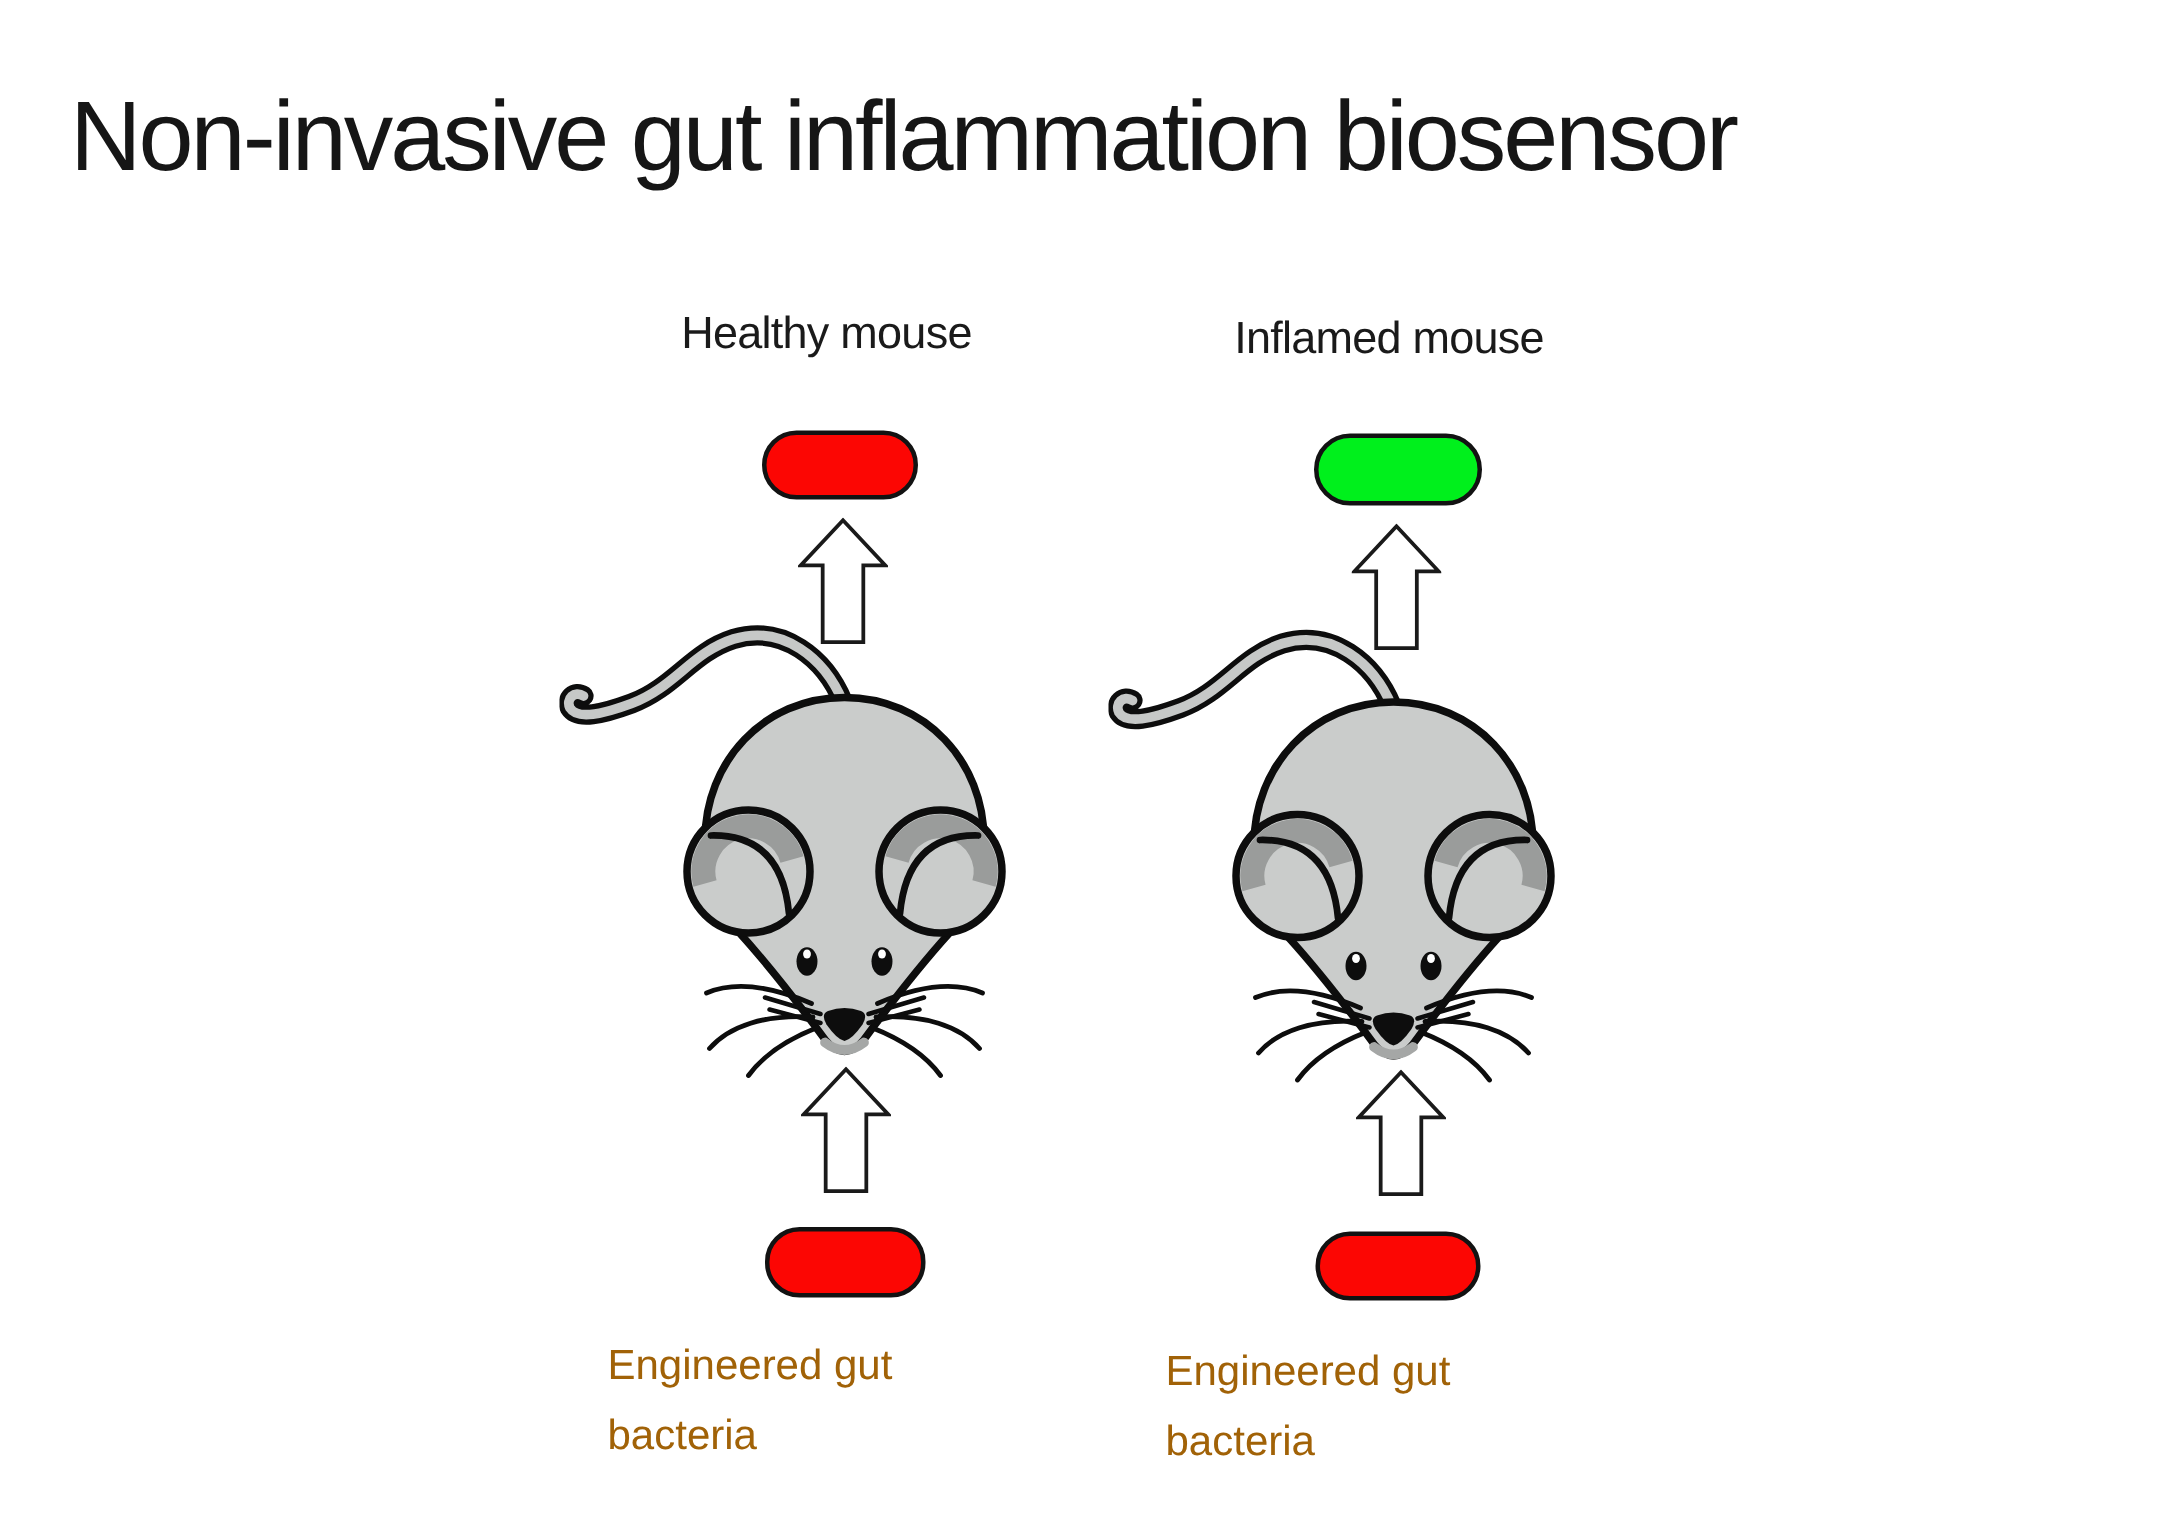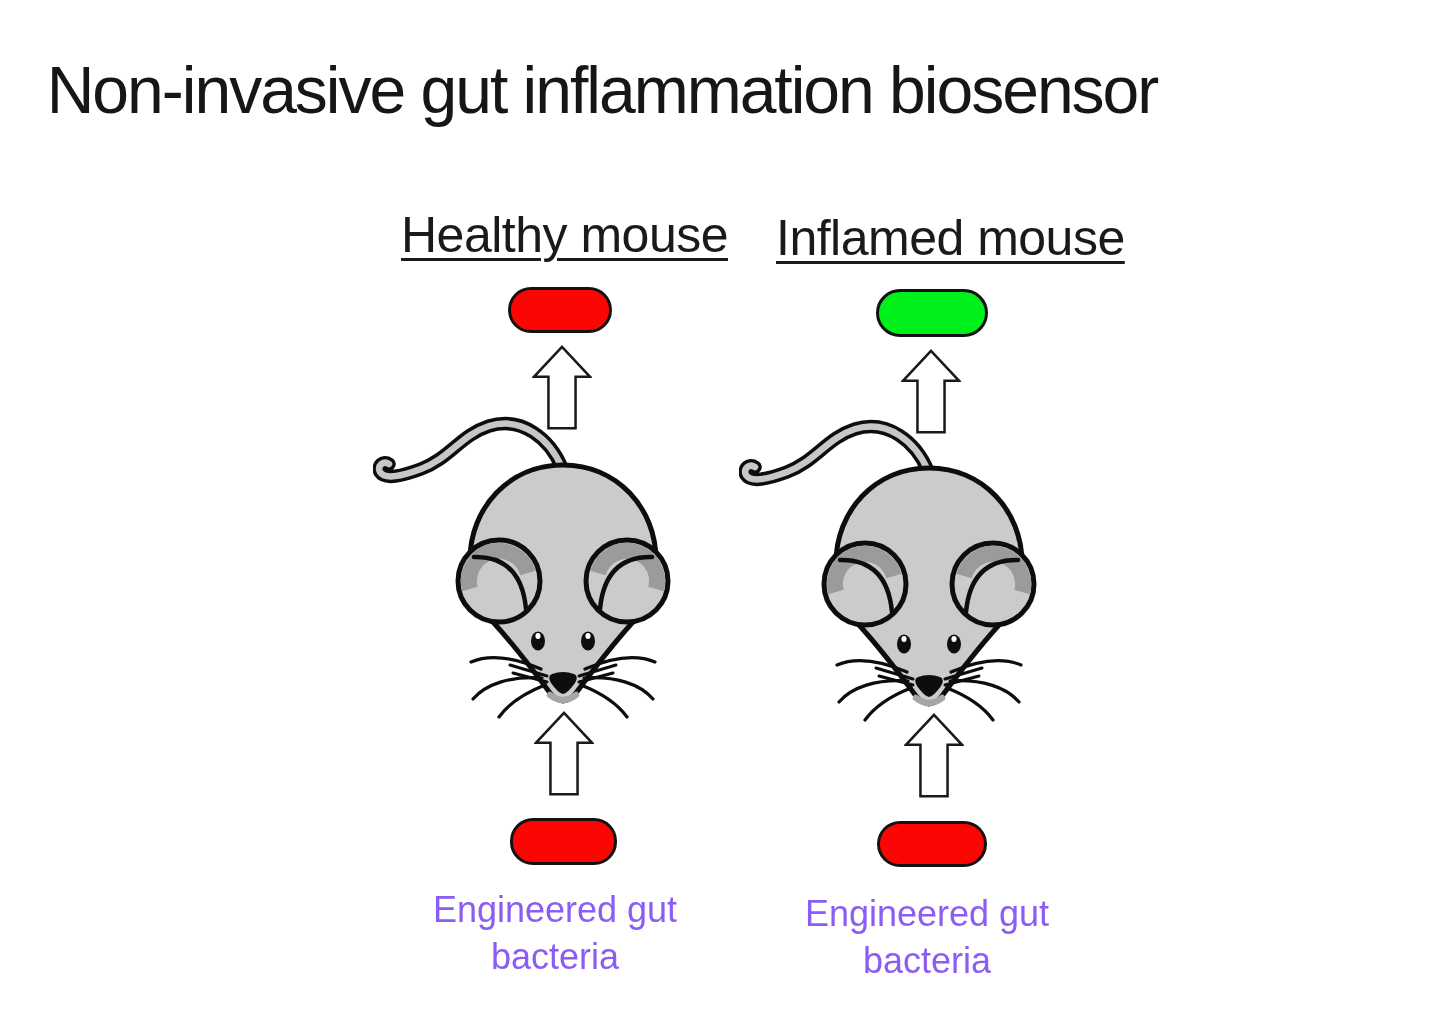--- a/index.html
+++ b/index.html
@@ -7,44 +7,44 @@
     position:relative;width:1204px;height:1013px;background:#ffffff;overflow:hidden;
     font-family:"Liberation Sans", sans-serif;color:#151515;
   }
   .abs{position:absolute;}
   .slide-title{
     left:0;right:0;top:56px;text-align:center;
     font-size:66px;font-weight:400;letter-spacing:-2px;line-height:1.05;
     color:#161616;margin:0;
   }
   .col-header{
-    width:300px;text-align:center;font-size:50px;letter-spacing:-0.5px;
-    text-decoration:underline;text-decoration-thickness:2.5px;text-underline-offset:6px;
+    width:300px;text-align:center;font-size:30px;letter-spacing:-0.5px;
+    text-decoration-thickness:2.5px;text-underline-offset:6px;
     color:#1a1a1a;white-space:nowrap;
   }
   .col-header.healthy{left:401px;top:206px;}
   .col-header.inflamed{left:776px;top:209px;}
   .pill{
     border:3px solid #121212;border-radius:23px;box-sizing:border-box;
   }
   .pill.out-healthy{left:508px;top:287px;width:104px;height:46px;}
   .pill.out-inflamed{left:876px;top:289px;width:112px;height:48px;border-radius:24px;}
   .pill.in-healthy{left:510px;top:818px;width:107px;height:47px;}
   .pill.in-inflamed{left:877px;top:821px;width:110px;height:46px;}
   .arrow{width:60px;height:87px;}
   .arrow.top-healthy{left:532px;top:344px;}
   .arrow.top-inflamed{left:901px;top:348px;}
   .arrow.bottom-healthy{left:534px;top:710px;}
   .arrow.bottom-inflamed{left:904px;top:712px;}
   .mouse{width:300px;height:320px;}
   .mouse.healthy{left:373px;top:408px;}
   .mouse.inflamed{left:739px;top:411px;}
   .pill-label{
-    width:300px;text-align:center;font-size:36px;line-height:47px;
-    color:#8b5cf6;white-space:nowrap;
+    width:300px;text-align:left;font-size:28px;line-height:47px;
+    color:#a16207;white-space:nowrap;
   }
   .pill-label.healthy{left:405px;top:886px;}
   .pill-label.inflamed{left:777px;top:890px;}
   .defs-holder{position:absolute;width:0;height:0;overflow:hidden;}
 </style>
 </head>
 <body>
 
 <div class="slide">
 

